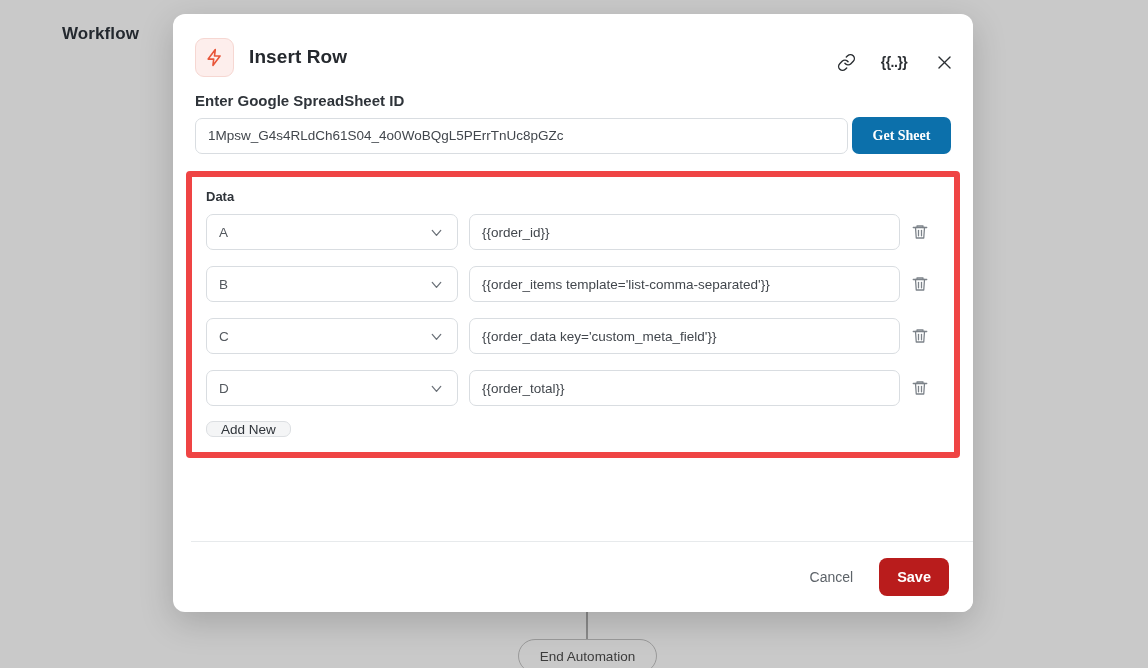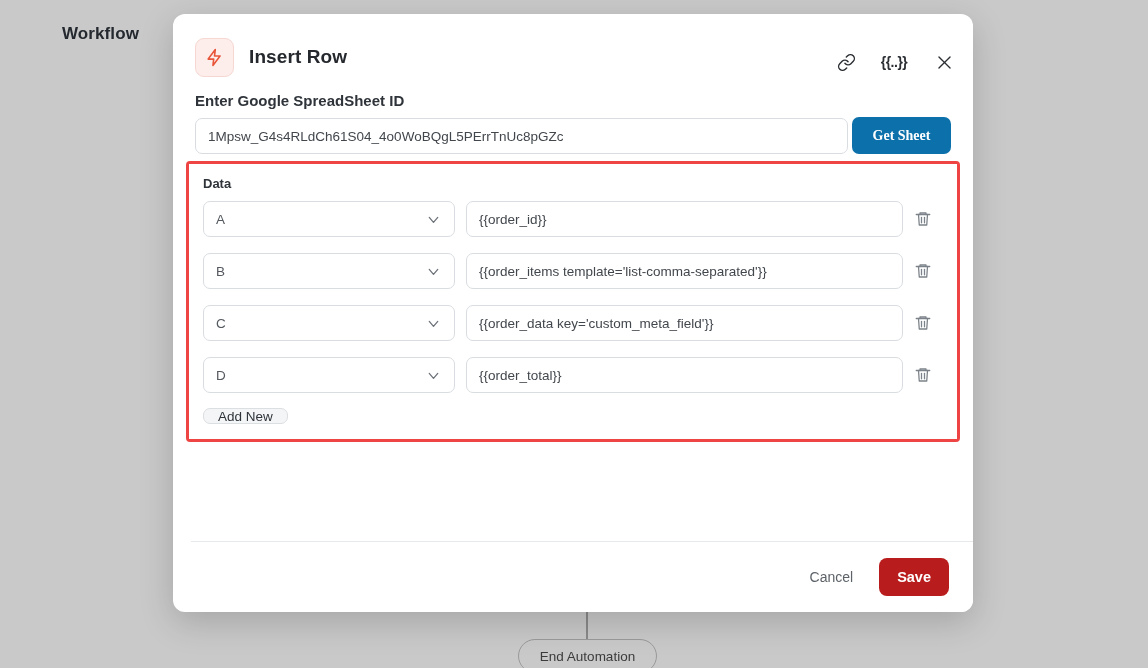--- a/index.html
+++ b/index.html
@@ -118,21 +118,21 @@
   #modal-body {
     position: relative;
     padding: 0 22px;
   }
   .field-label {
     font-size: 15px;
     font-weight: 700;
     color: #2f343a;
     margin-bottom: 8px;
   }
-  .row-flex { display:flex; align-items:flex-end; gap:4px; }
+  .row-flex { display:flex; align-items:center; gap:4px; }
 
   .text-input {
     height: 36px;
     border: 1px solid #d9dde1;
     border-radius: 7px;
     background: #fff;
     display: flex;
     align-items: center;
     padding: 0 12px;
     font-size: 13.5px;
@@ -169,22 +169,22 @@
     box-sizing: border-box;
     cursor: pointer;
   }
   .chev { color:#6c7279; display:flex; align-items:center; }
 
   #worksheet-block { margin-top: 18px; }
 
   
   #data-panel-wrap {
     position: relative;
-    margin: 7px -9px 0 -9px;
-    border: 3px solid #ef4444;
+    margin: 17px -9px 0 -9px;
+    border: 6px solid #ef4444;
     border-radius: 4px;
     box-sizing: border-box;
   }
   #data-panel {
     background: #fff;
     padding: 12px 14px 14px 14px;
   }
   #data-label {
     font-size: 13px;
     font-weight: 700;

